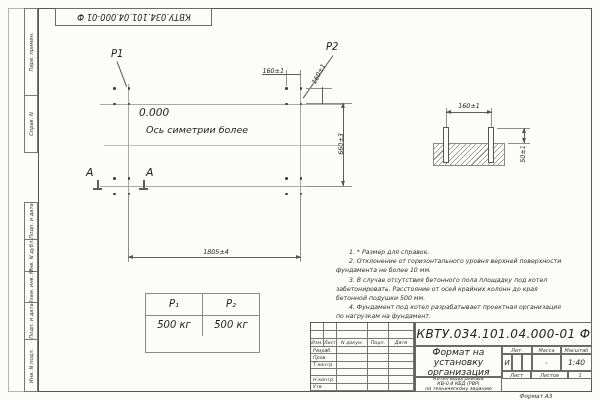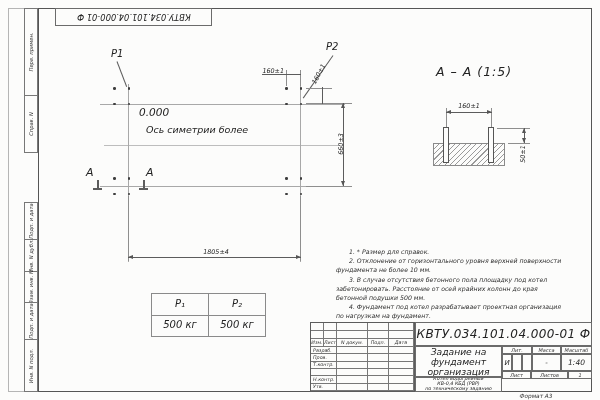--- a/index.html
+++ b/index.html
@@ -142,42 +142,41 @@
   <div class="arD" style="left:341px;top:181px;"></div>
   <div class="txt dim" style="left:330px;top:140px;transform:rotate(-90deg);transform-origin:center;">660±3</div>
 
   <div class="ln" style="left:128px;top:196px;width:1px;height:65px;"></div>
   <div class="ln" style="left:300px;top:196px;width:1px;height:65px;"></div>
   <div class="dln" style="left:128px;top:257px;width:173px;height:1px;"></div>
   <div class="arL" style="left:128px;top:255px;"></div>
   <div class="arR" style="left:296px;top:255px;"></div>
   <div class="txt dim" style="left:196px;top:248px;width:40px;text-align:center;">1805±4</div>
 
-  <div class="txt" style="left:436px;top:64px;font-size:12.5px;letter-spacing:1px;">А – А (1:5)</div>
 
   <div class="ln" style="left:446px;top:108px;width:1px;height:19px;"></div>
   <div class="ln" style="left:491px;top:108px;width:1px;height:19px;"></div>
   <div class="dln" style="left:446px;top:112px;width:46px;height:1px;"></div>
   <div class="arL" style="left:446px;top:110px;"></div>
   <div class="arR" style="left:487px;top:110px;"></div>
   <div class="txt dim" style="left:446px;top:102px;width:46px;text-align:center;">160±1</div>
 
   <div class="abs hatch" style="left:433px;top:143px;width:72px;height:23px;border:1px solid #8a8a8a;box-sizing:border-box;"></div>
 
   <div class="abs" style="left:443px;top:127px;width:6px;height:36px;background:#fcfcfb;border:1px solid #555;box-sizing:border-box;"></div>
   <div class="abs" style="left:488px;top:127px;width:6px;height:36px;background:#fcfcfb;border:1px solid #555;box-sizing:border-box;"></div>
 
   <div class="ln" style="left:497px;top:128px;width:33px;height:1px;"></div>
   <div class="ln" style="left:508px;top:143px;width:22px;height:1px;"></div>
   <div class="dln" style="left:524px;top:128px;width:1px;height:15px;"></div>
   <div class="arU" style="left:522px;top:128px;"></div>
   <div class="arD" style="left:522px;top:138px;"></div>
   <div class="txt dim" style="left:514px;top:150px;transform:rotate(-90deg);transform-origin:center;">50±1</div>
 
-  <div class="abs" style="left:151px;top:293px;width:115px;height:44px;border:1px solid #8a8a8a;box-sizing:border-box;">
+  <div class="abs" style="left:145px;top:293px;width:115px;height:60px;border:1px solid #8a8a8a;box-sizing:border-box;">
     <div class="abs" style="left:56px;top:0;width:1px;height:42px;background:#8a8a8a;"></div>
     <div class="abs" style="left:0;top:21px;width:113px;height:1px;background:#8a8a8a;"></div>
     <div class="abs txt" style="left:0;top:4px;width:56px;text-align:center;font-size:10px;">Р₁</div>
     <div class="abs txt" style="left:57px;top:4px;width:56px;text-align:center;font-size:10px;">Р₂</div>
     <div class="abs txt" style="left:0;top:25px;width:56px;text-align:center;font-size:10px;">500 кг</div>
     <div class="abs txt" style="left:57px;top:25px;width:56px;text-align:center;font-size:10px;">500 кг</div>
   </div>
 
   <div class="notes">
     <p>1. * Размер для справок.</p>
@@ -229,22 +228,22 @@
       <div class="gc"></div>
       <div class="gc"></div>
       <div class="gc"></div>
   </div>
 
   <div class="cell" style="left:415px;top:322px;width:177px;height:24px;">
     <span style="font-size:12px;letter-spacing:.4px;">КВТУ.034.101.04.000-01 Ф</span>
   </div>
 
   <div class="cell" style="left:415px;top:346px;width:87px;height:31px;flex-direction:column;font-size:9.2px;line-height:10px;">
-    <span>Задание на</span>
-    <span>фундамент</span>
+    <span>Формат на</span>
+    <span>установку</span>
     <span>организация</span>
   </div>
 
   <div class="cell" style="left:415px;top:377px;width:87px;height:15px;flex-direction:column;font-size:4.8px;line-height:4.9px;">
     <span>Котел водогрейный</span>
     <span>КВ-0,4 КБД (РВР)</span>
     <span>по техническому заданию</span>
   </div>
 
   <div class="cell tb-lbl" style="left:502px;top:346px;width:30px;height:8px;">Лит.</div>

